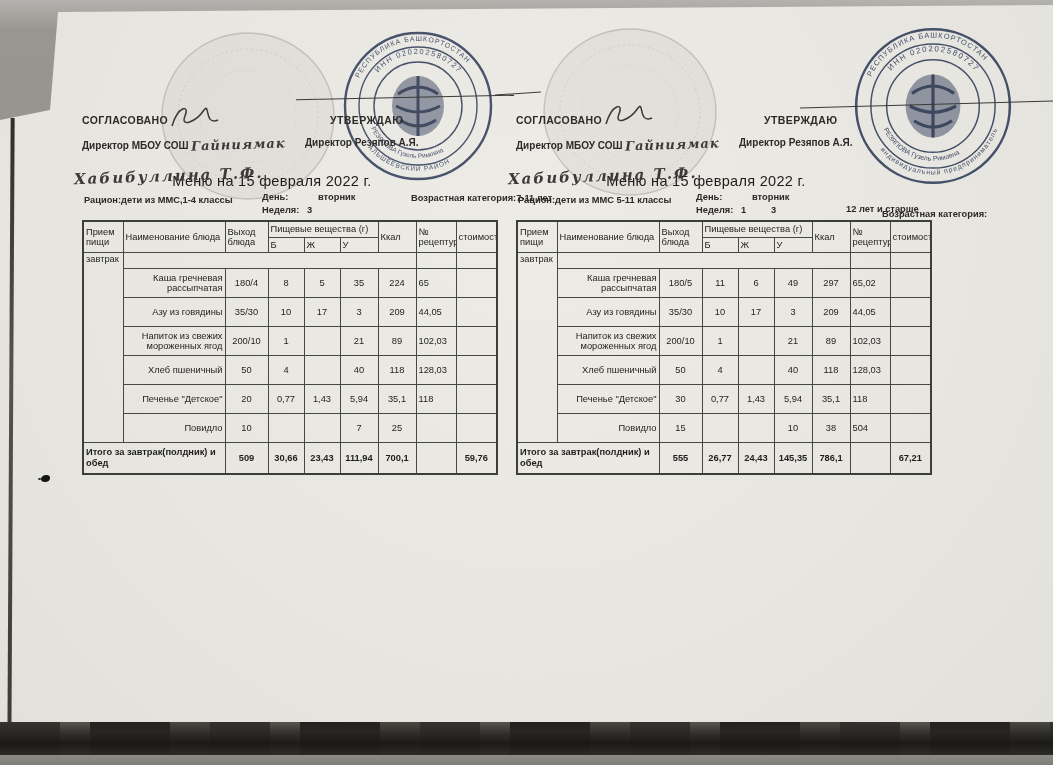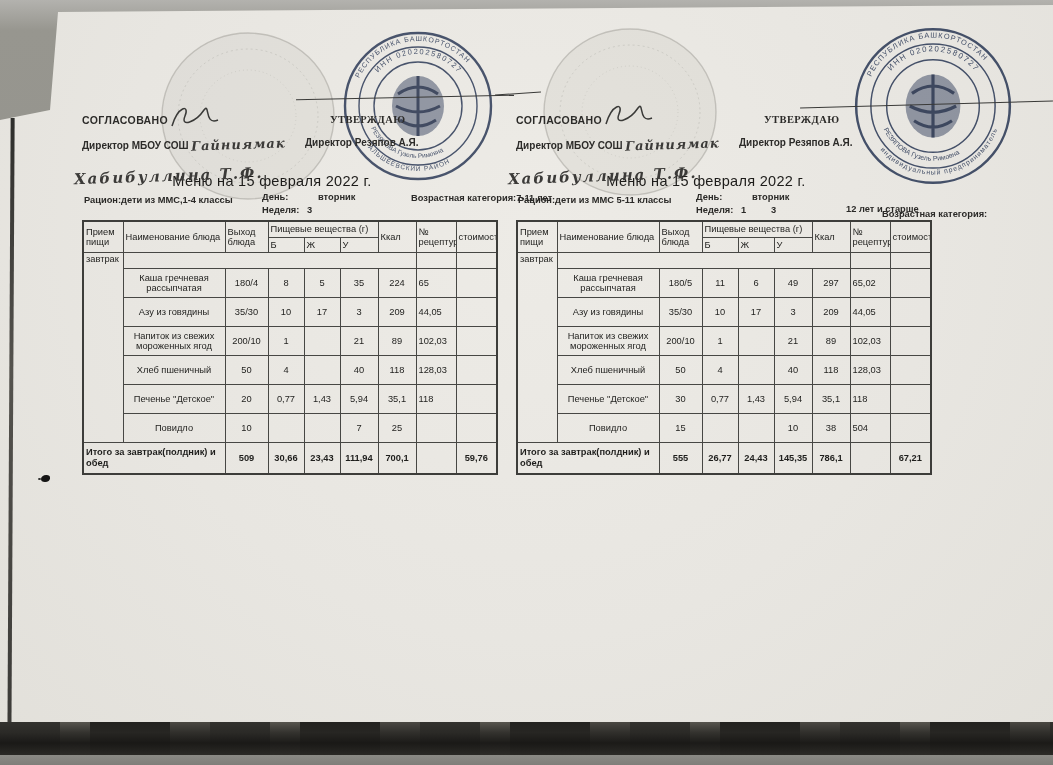--- a/index.html
+++ b/index.html
@@ -28,21 +28,21 @@
   }
   .bottom-strip{position:absolute;left:0;top:755px;width:1053px;height:10px;background:linear-gradient(180deg,#8b8a85,#7f7e79);}
   .ink-blot{position:absolute;left:41px;top:475px;width:9px;height:7px;background:#151515;border-radius:60% 40% 55% 45%;}
   .ink-blot::after{content:"";position:absolute;left:-3px;top:3px;width:3px;height:2px;background:#2a2a2a;border-radius:50%;}
 
   
   .panel{position:absolute;top:108px;width:420px;color:#2c2b29;}
   #panel-left{left:82px;}
   #panel-right{left:516px;}
   .approval-row{position:relative;height:16px;margin-top:6px;font-size:10.5px;font-weight:bold;letter-spacing:.4px;}
-  .approve-right{position:absolute;left:248px;top:0;font-family:Liberation Serif, serif;}
+  .approve-right{position:absolute;left:248px;top:0;}
   .director-row{position:relative;height:16px;margin-top:7px;font-size:10px;font-weight:bold;}
   .approver{position:absolute;left:223px;top:0;}
   .hand{font-family:"DejaVu Serif",serif;font-style:italic;color:#3b3a38;}
   .hand-inline{display:inline-block;font-size:13px;transform:rotate(-2deg);margin-left:2px;letter-spacing:1px;}
   .hand-name{position:absolute;left:-8px;top:30px;font-size:15px;transform:rotate(-2deg);letter-spacing:2px;white-space:nowrap;}
   .menu-title{margin-top:20px;padding-right:40px;text-align:center;font-size:14.5px;font-weight:normal;color:#1d1c1a;letter-spacing:.3px;}
   .meta{position:relative;height:27px;margin-top:3px;font-size:9.3px;font-weight:bold;color:#2a2927;}
   .meta .ration{position:absolute;left:2px;top:3px;}
   .meta .day-label{position:absolute;left:180px;top:0;}
   .meta .day-val{position:absolute;left:216px;top:0;font-weight:bold;padding-left:20px;}
@@ -55,21 +55,21 @@
 
   
   table.menu{border-collapse:collapse;width:414px;table-layout:fixed;margin-top:1px;}
   table.menu td,table.menu th{
     border:1.4px solid #474744;font-size:9.3px;padding:2px 2px;color:#1e1e1c;
     font-weight:normal;line-height:1.15;overflow:hidden;
   }
   table.menu{border:2px solid #3d3d3a;}
   table.menu th{text-align:left;vertical-align:middle;}
   th.c,td.c{text-align:center;}
-  td.name{text-align:center;}
+  td.name{text-align:right;}
   tr.section-row td{height:13px;padding:1px 2px;}
   td.meal-cell{vertical-align:top;text-align:left;}
   tr.total-row td{font-weight:bold;padding:4px 2px;}
   td.num{text-align:center;}
   tbody tr.dish td{height:24px;}
 
   
   .stampbox{position:absolute;}
   .strike{position:absolute;height:0;border-top:1.6px solid #3a3a38;}
   #strike-left{left:296px;top:97px;width:218px;transform:rotate(-1.2deg);}

